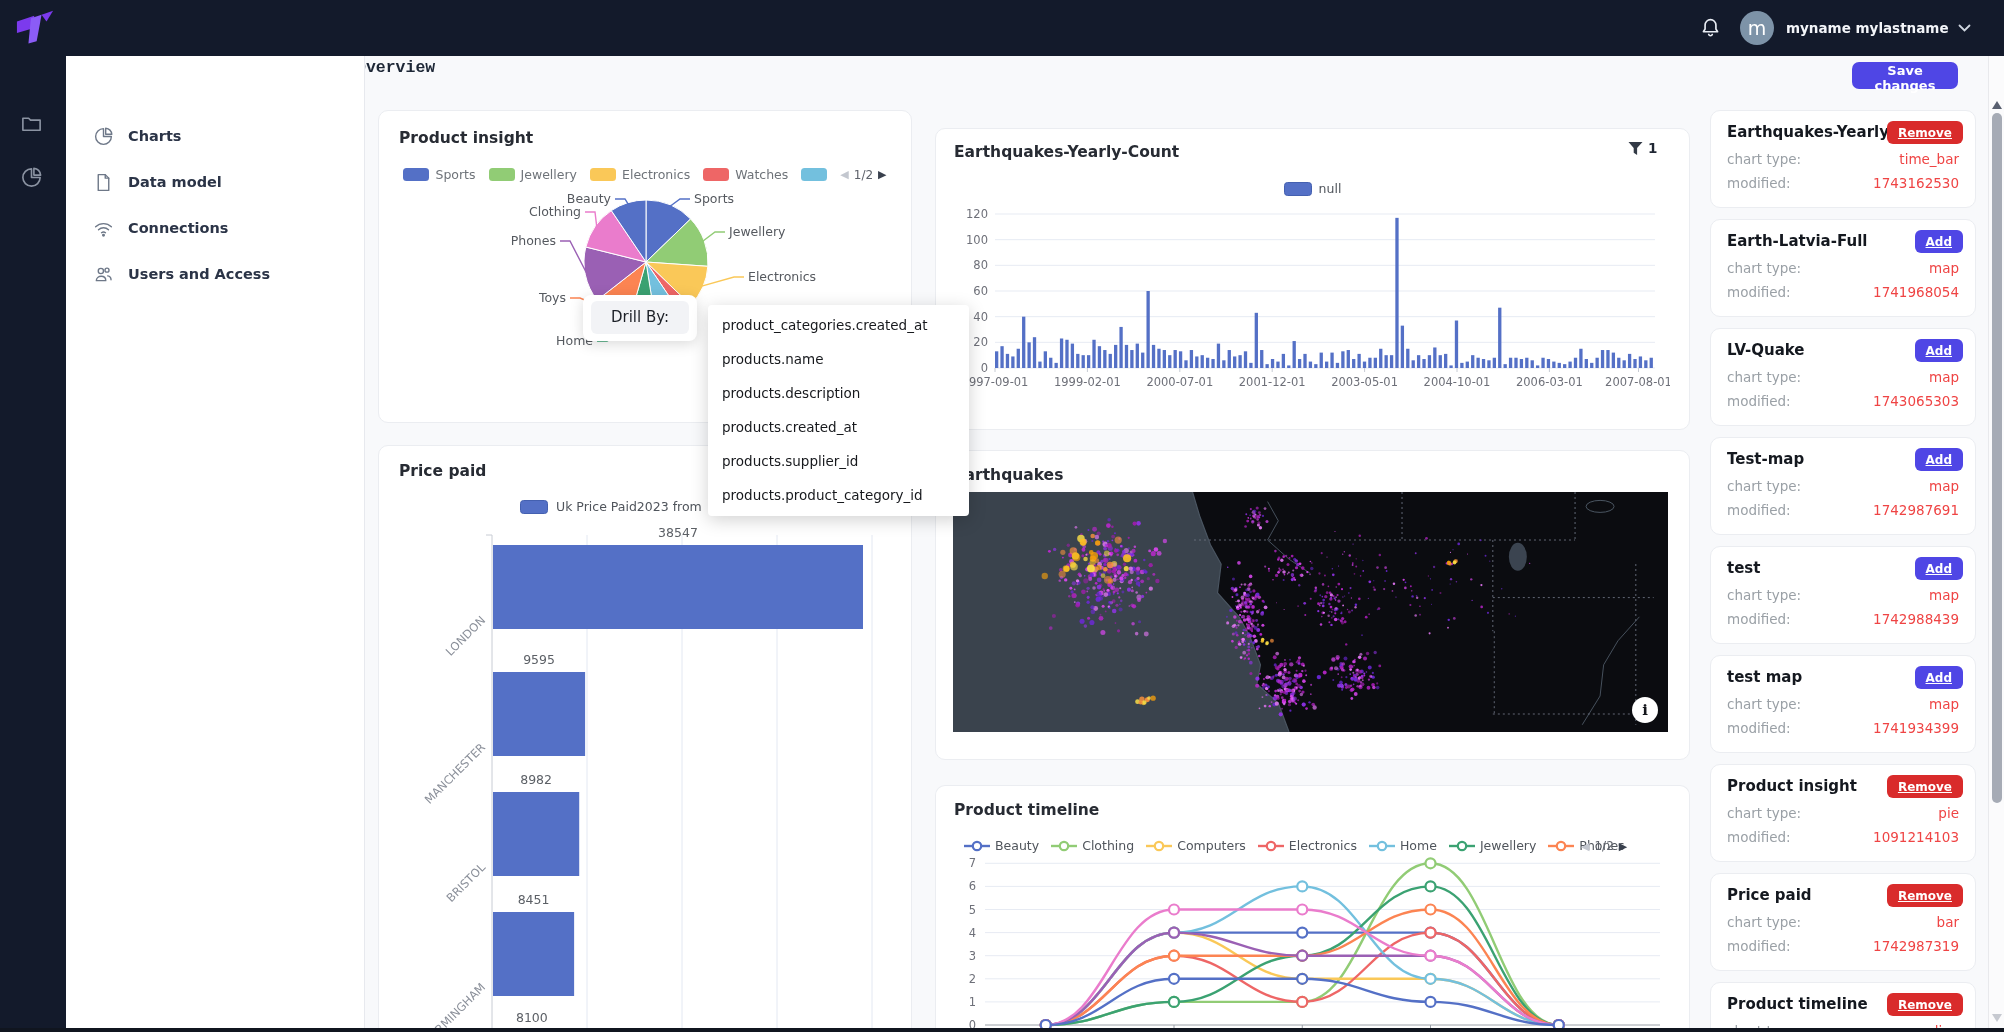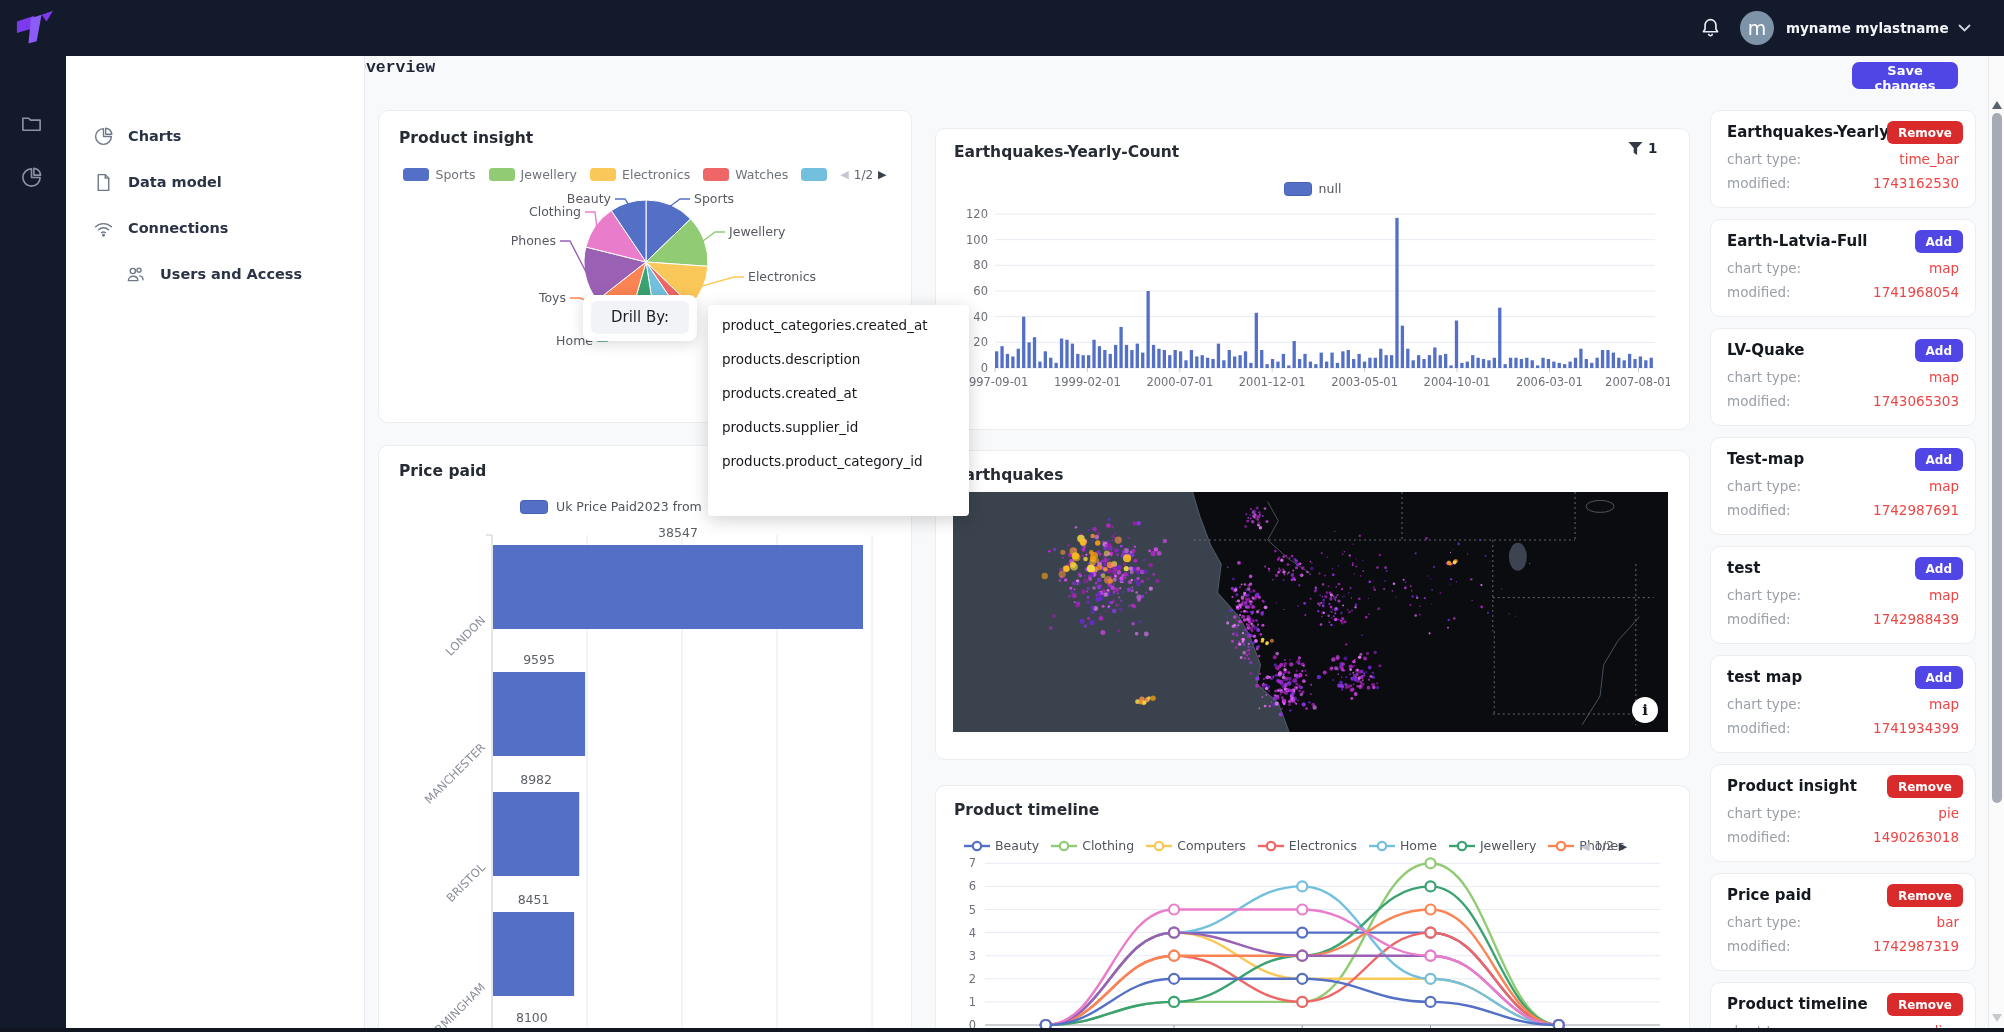--- a/index.html
+++ b/index.html
@@ -28,21 +28,21 @@
   .sw{width:26px;height:13px;border-radius:3.5px;display:inline-block;}
   .leg-label{font-size:12.5px;color:#6e7379;}
   .pager{display:flex;align-items:center;gap:5px;font-size:12px;color:#5e626b;}
   .pg-prev{color:#c3c7cf;font-size:11px;cursor:pointer;}
   .pg-next{color:#39404d;font-size:11px;cursor:pointer;}
   
   .rp-card{position:absolute;left:1710px;width:266px;height:98px;background:#fff;border:1px solid #ebedf1;border-radius:10px;}
   .rp-title{position:absolute;left:16px;top:12px;width:174px;font-size:15px;font-weight:700;color:#14181f;
             white-space:nowrap;overflow:hidden;}
   .rp-btn{position:absolute;right:12px;top:10px;height:23px;border:none;border-radius:6px;color:#fff;
-          font-size:12px;font-weight:700;padding:0 11px;cursor:pointer;}
+          font-size:12px;font-weight:700;padding:0 11px;cursor:pointer;text-decoration:underline;}
   .rp-row{position:absolute;left:16px;right:16px;font-size:13.5px;color:#9aa0a6;}
   .rp-row b{position:absolute;right:0;font-weight:400;color:#ef4444;}
   
   #drill-box{left:583px;top:295px;width:114px;height:46px;background:#fff;border-radius:8px;
              box-shadow:0 3px 14px rgba(0,0,0,.15);z-index:40;}
   #drill-chip{position:absolute;left:8px;top:6px;width:98px;height:33px;background:#f2f3f6;border-radius:6px;
               font-size:15px;color:#1c2027;font-weight:500;text-align:center;line-height:33px;}
   #drill-menu{left:708px;top:305px;width:261px;height:211px;background:#fff;border-radius:4px;
               box-shadow:0 4px 18px rgba(0,0,0,.18);z-index:41;padding-top:3px;}
   .drill-item{height:34px;line-height:34px;padding-left:14px;font-size:13.5px;color:#17191d;cursor:pointer;}
@@ -112,21 +112,21 @@
       </div>
       <div class="side-item" style="top: 149px;">
         <svg viewBox="0 0 24 24">
           <path d="M3 10a13 13 0 0 1 18 0"></path>
           <path d="M6.3 13.5a8.2 8.2 0 0 1 11.4 0"></path>
           <path d="M9.7 16.8a4 4 0 0 1 4.6 0"></path>
           <circle cx="12" cy="19.6" r="0.9" fill="#6e7888"></circle>
         </svg>
         <span>Connections</span>
       </div>
-      <div class="side-item" style="top: 195px; margin-left: 32px;">
+      <div class="side-item" style="top: 195px;">
         <svg viewBox="0 0 24 24">
           <circle cx="9" cy="8" r="3"></circle>
           <circle cx="16" cy="7" r="2.3"></circle>
           <path d="M3.8 19c0-3 2.6-5 5.6-5s5.2 2 5.2 5z"></path>
           <path d="M16.8 13.6c2.4.4 3.8 2.2 3.8 4.4"></path>
         </svg>
         <span>Users and Access</span>
       </div>
     </div>
 
@@ -1552,40 +1552,41 @@
       <div class="rp-card" style="top: 655px;">
         <div class="rp-title">test map</div>
         <button class="rp-btn" style="background: rgb(79, 70, 229);">Add</button>
         <div class="rp-row" style="top: 40px;">chart type:<b>map</b></div>
         <div class="rp-row" style="top: 64px;">modified:<b>1741934399</b></div>
       </div>
       <div class="rp-card" style="top: 764px;">
         <div class="rp-title">Product insight</div>
         <button class="rp-btn" style="background: rgb(217, 43, 43);">Remove</button>
         <div class="rp-row" style="top: 40px;">chart type:<b>pie</b></div>
-        <div class="rp-row" style="top: 64px;">modified:<b>1490263018</b></div>
+        <div class="rp-row" style="top: 64px;">modified:<b>1091214103</b></div>
       </div>
       <div class="rp-card" style="top: 873px;">
         <div class="rp-title">Price paid</div>
         <button class="rp-btn" style="background: rgb(217, 43, 43);">Remove</button>
         <div class="rp-row" style="top: 40px;">chart type:<b>bar</b></div>
         <div class="rp-row" style="top: 64px;">modified:<b>1742987319</b></div>
       </div>
       <div class="rp-card" style="top: 982px;">
         <div class="rp-title">Product timeline</div>
         <button class="rp-btn" style="background: rgb(217, 43, 43);">Remove</button>
         <div class="rp-row" style="top: 40px;">chart type:<b>line</b></div>
       </div>
     </div>
 
   <div id="drill-box" class="abs">
     <div id="drill-chip">Drill By:</div>
   </div>
   <div id="drill-menu" class="abs">
       <div class="drill-item">product_categories.created_at</div>
+      <div class="drill-item">products.name</div>
       <div class="drill-item">products.description</div>
       <div class="drill-item">products.created_at</div>
       <div class="drill-item">products.supplier_id</div>
       <div class="drill-item">products.product_category_id</div>
     </div>
 
   <div id="scroll-track" class="abs">
     <div class="tri-up"></div>
     <div id="scroll-thumb"></div>
     <div class="tri-down"></div>

